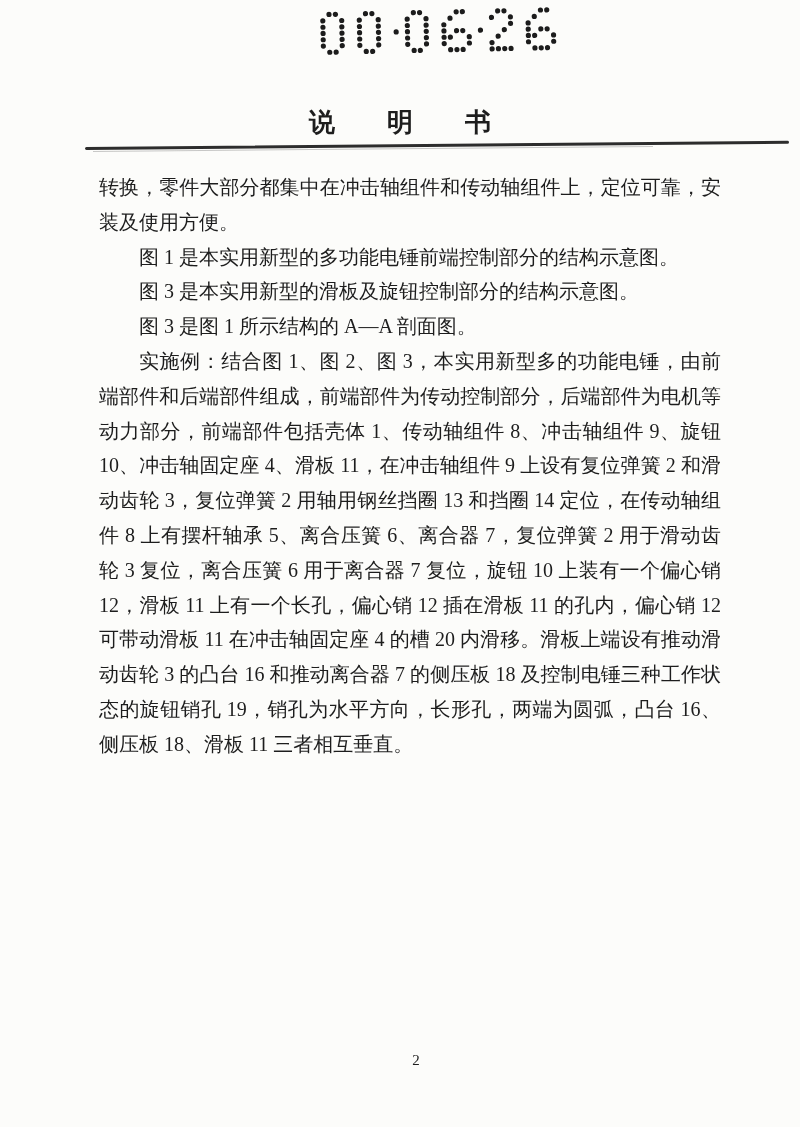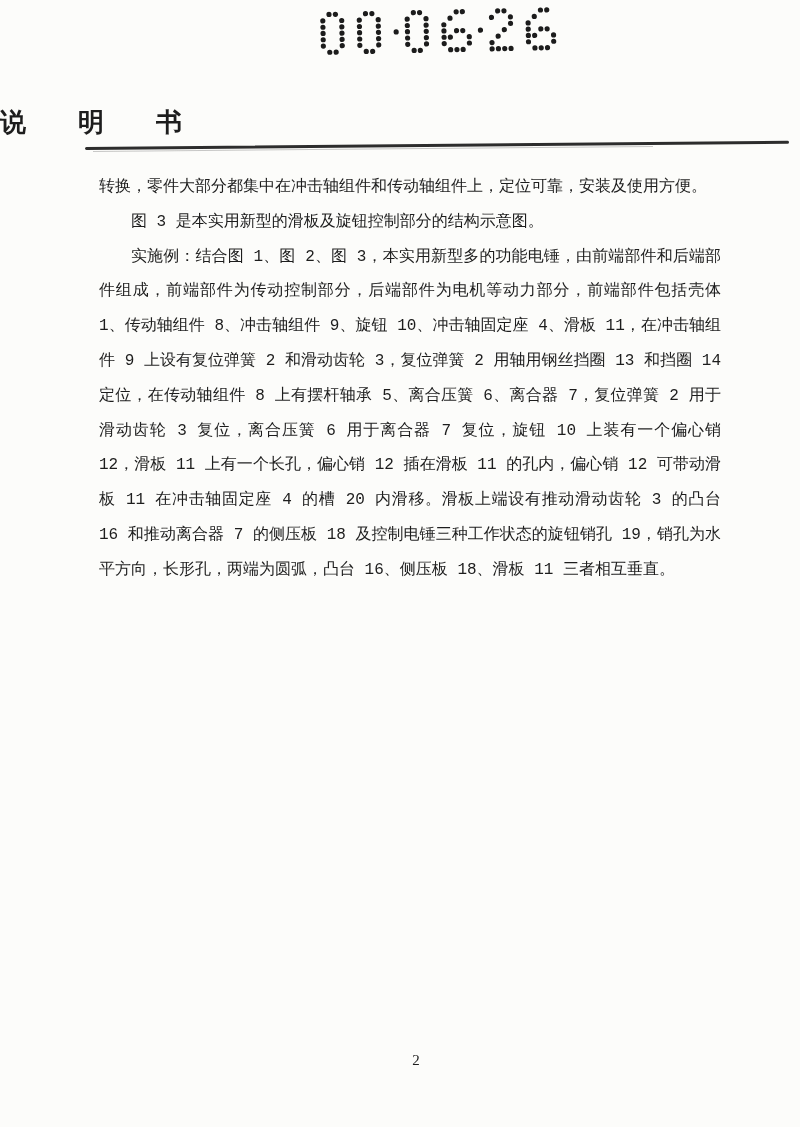--- a/index.html
+++ b/index.html
@@ -26,20 +26,21 @@
     left: 320px;
     top: 9px;
     transform: rotate(-1.2deg);
   }
   
   .doc-title {
     position: absolute;
     top: 107px;
     left: 0;
     width: 100%;
+    text-align: center;
     font-size: 26px;
     font-weight: bold;
     line-height: 1.2;
   }
   .doc-title .spaced {
     letter-spacing: 52px;
     margin-right: -52px; 
   }
   
   .title-rule {
@@ -61,25 +62,24 @@
     width: 560px;
     height: 1px;
     background: rgba(120, 120, 120, 0.4);
   }
   
   .body-text {
     position: absolute;
     left: 99px;
     top: 170px;
     width: 622px;
-    font-size: 16px;
+    font-size: 20px;
     line-height: 34.8px;
     text-align: justify;
     text-justify: inter-ideograph;
-    font-family: Liberation Mono, monospace;
   }
   .para {
     margin: 0;
     padding: 0;
     text-indent: 2em;
   }
   .para.flush {
     text-indent: 0;
   }
   
@@ -188,19 +188,21 @@
       </svg></div>
 
   <div class="doc-title">
     <span class="spaced">说明书</span>
   </div>
 
   <div class="title-rule"></div>
 
   <main class="body-text">
     <p class="para flush">转换，零件大部分都集中在冲击轴组件和传动轴组件上，定位可靠，安装及使用方便。</p>
+    <p class="para">图 1 是本实用新型的多功能电锤前端控制部分的结构示意图。</p>
     <p class="para">图 3 是本实用新型的滑板及旋钮控制部分的结构示意图。</p>
+    <p class="para">图 3 是图 1 所示结构的 A—A 剖面图。</p>
     <p class="para">实施例：结合图 1、图 2、图 3，本实用新型多的功能电锤，由前端部件和后端部件组成，前端部件为传动控制部分，后端部件为电机等动力部分，前端部件包括壳体 1、传动轴组件 8、冲击轴组件 9、旋钮 10、冲击轴固定座 4、滑板 11，在冲击轴组件 9 上设有复位弹簧 2 和滑动齿轮 3，复位弹簧 2 用轴用钢丝挡圈 13 和挡圈 14 定位，在传动轴组件 8 上有摆杆轴承 5、离合压簧 6、离合器 7，复位弹簧 2 用于滑动齿轮 3 复位，离合压簧 6 用于离合器 7 复位，旋钮 10 上装有一个偏心销 12，滑板 11 上有一个长孔，偏心销 12 插在滑板 11 的孔内，偏心销 12 可带动滑板 11 在冲击轴固定座 4 的槽 20 内滑移。滑板上端设有推动滑动齿轮 3 的凸台 16 和推动离合器 7 的侧压板 18 及控制电锤三种工作状态的旋钮销孔 19，销孔为水平方向，长形孔，两端为圆弧，凸台 16、侧压板 18、滑板 11 三者相互垂直。</p>
   </main>
 
   <div class="page-number">2</div>
 
 </div>
 
 </body></html>

